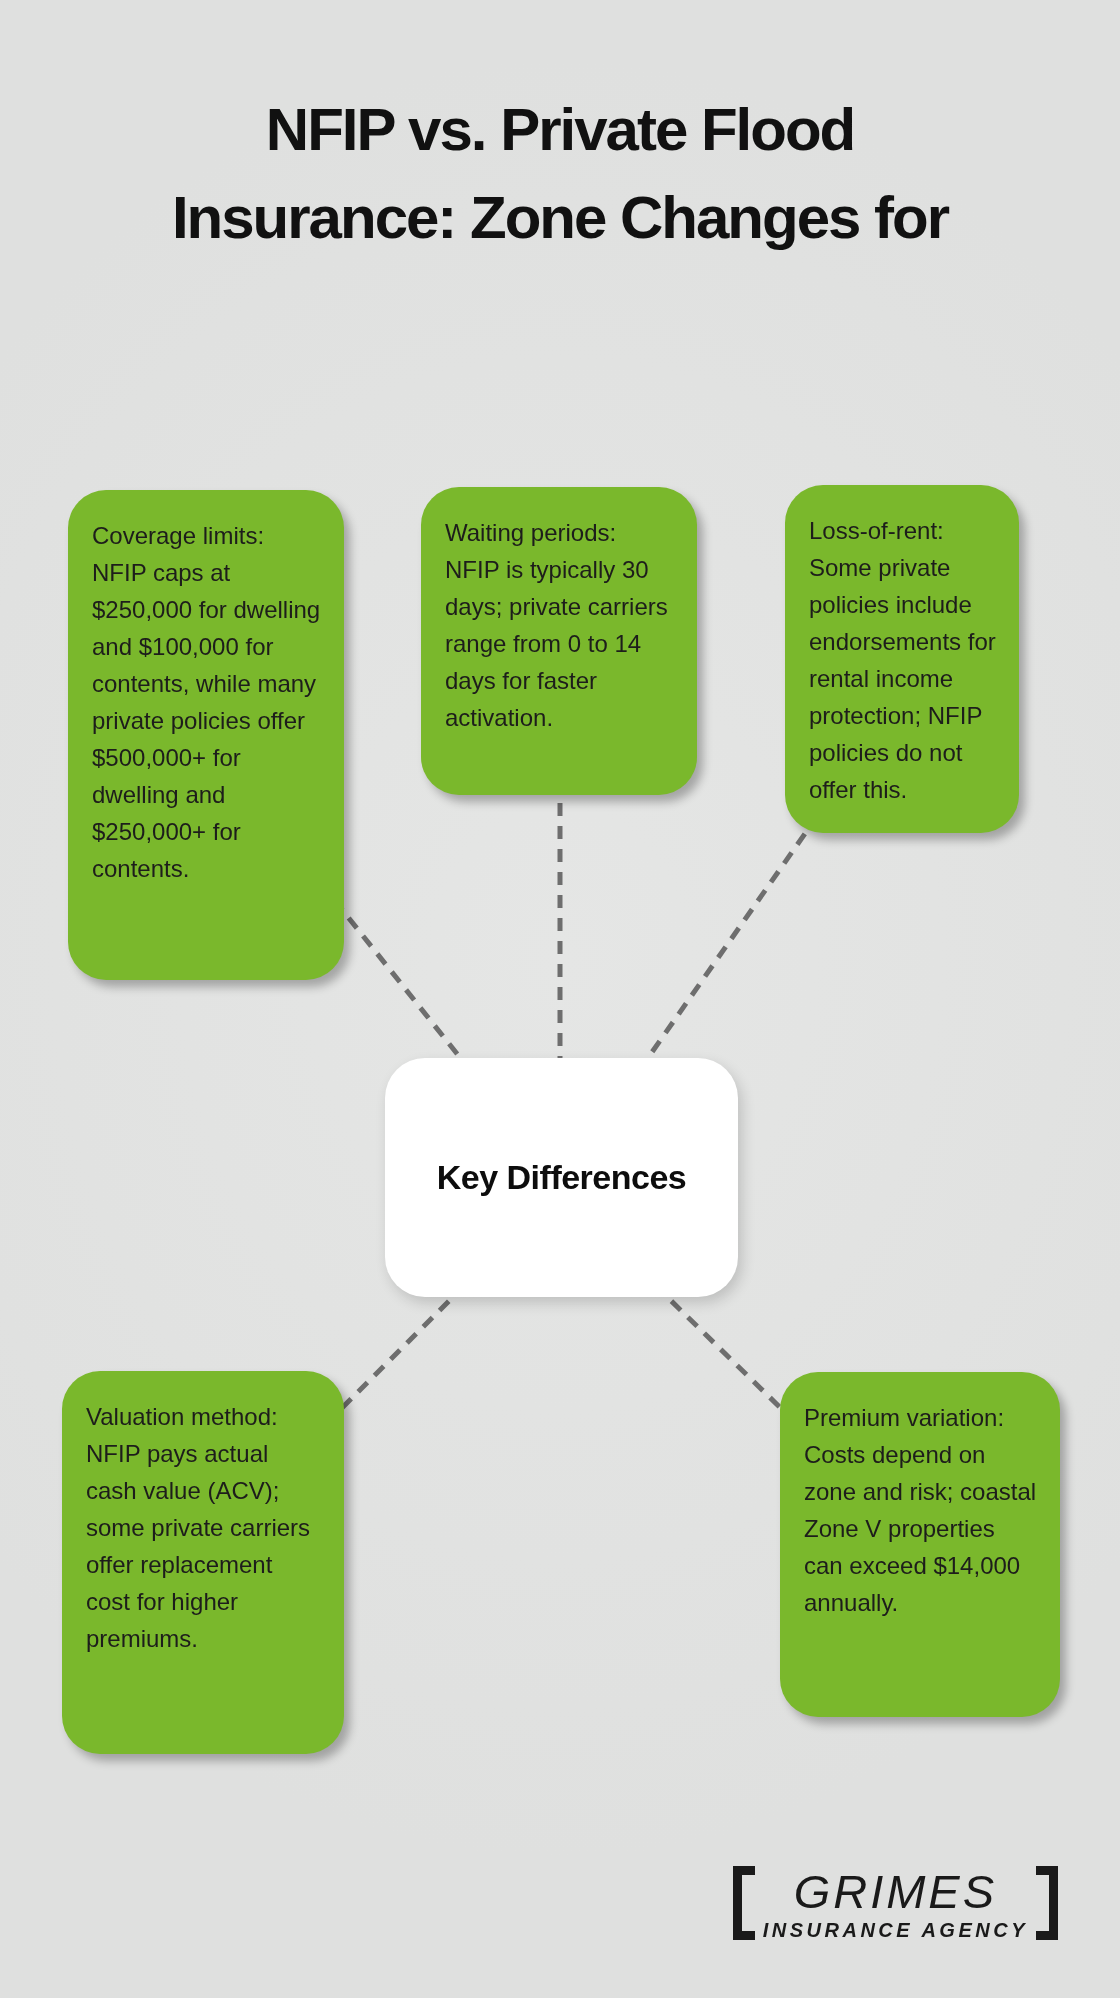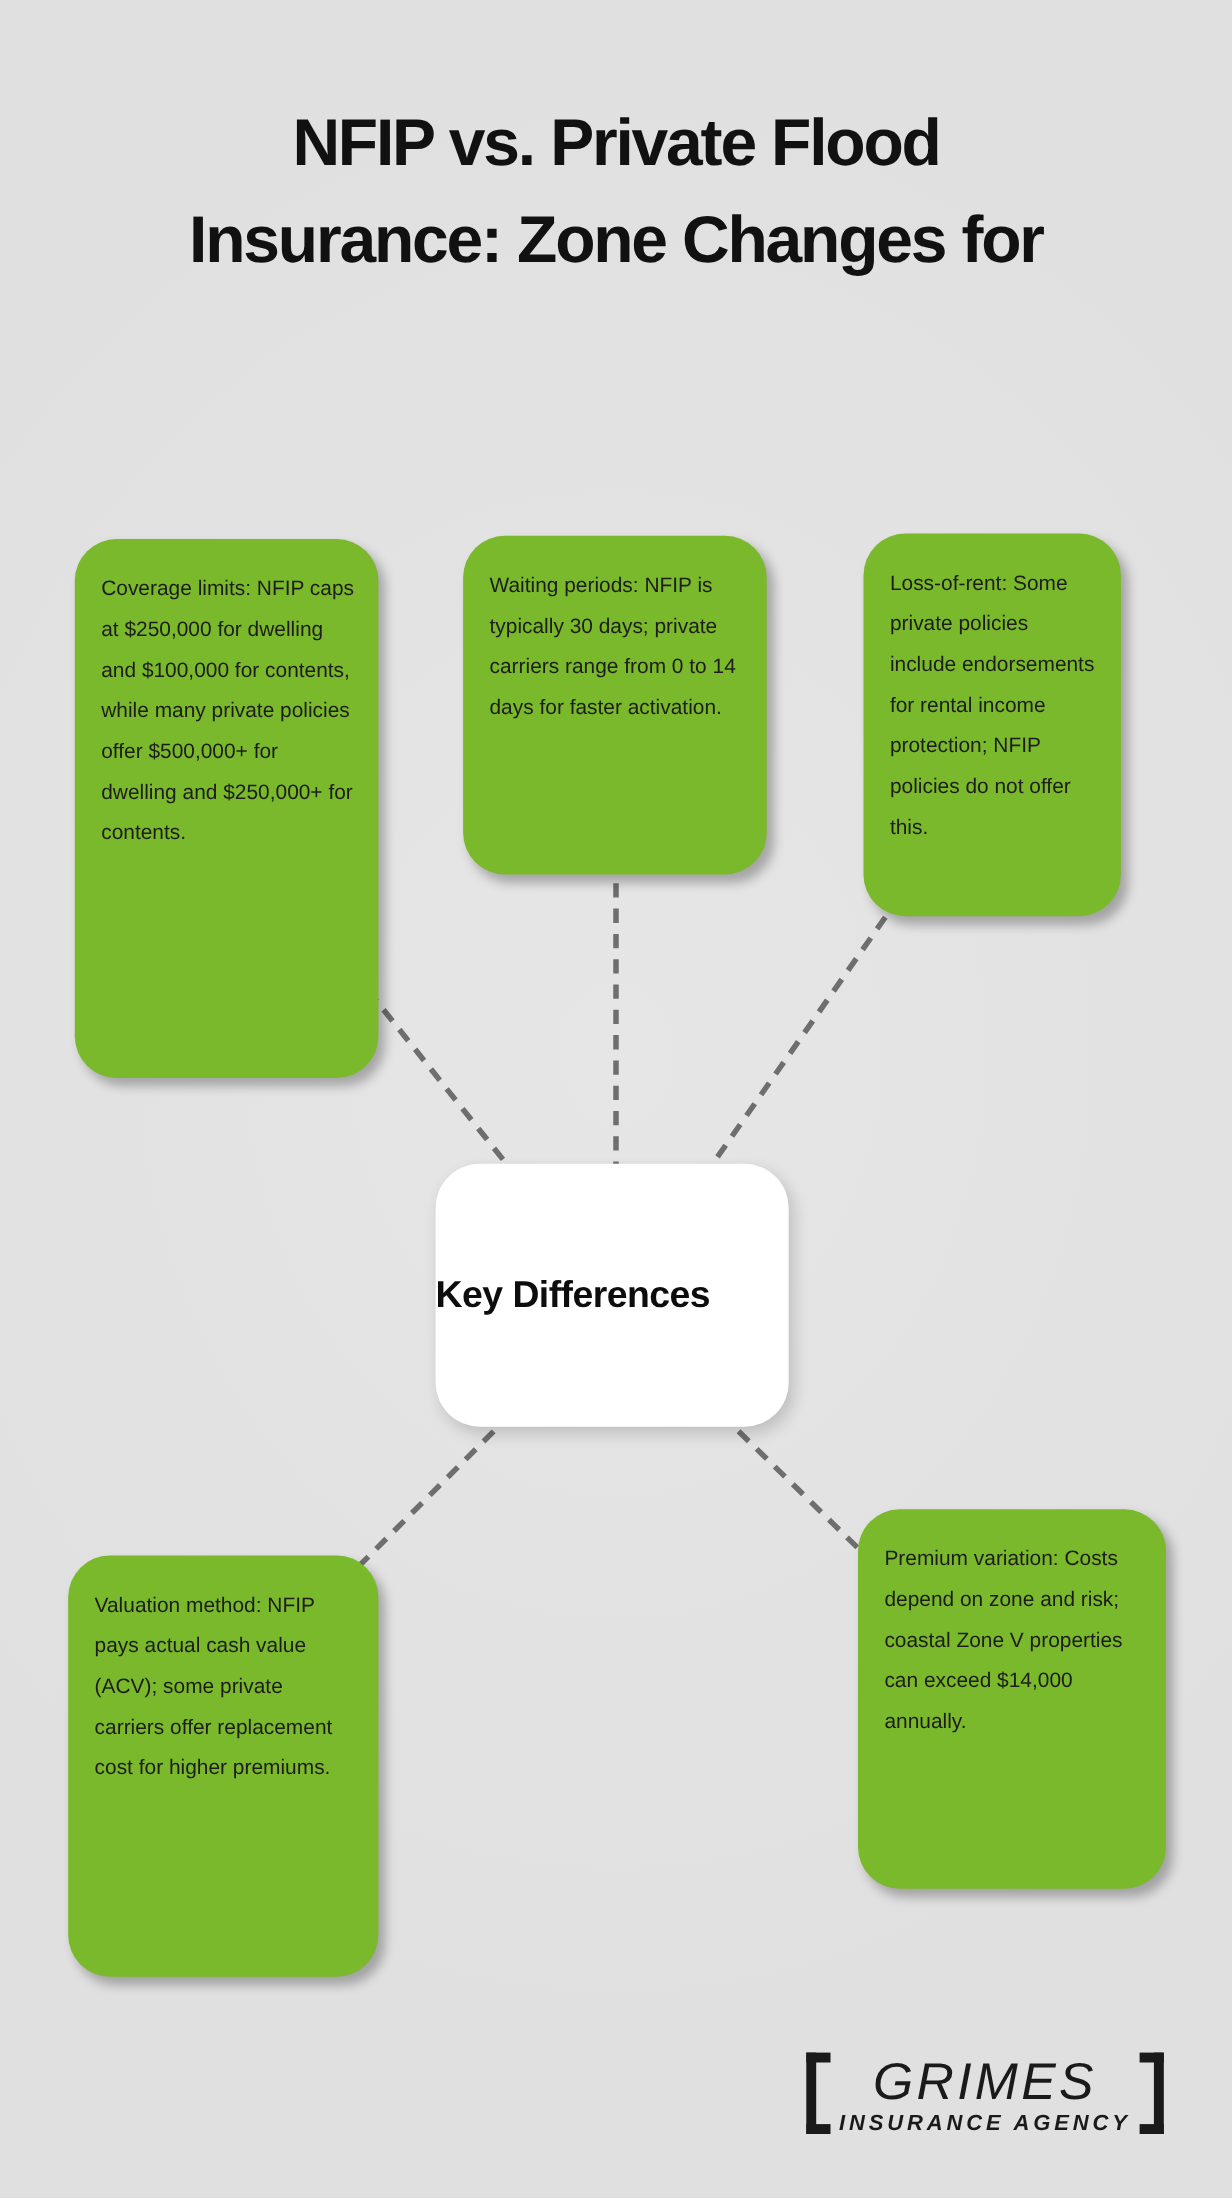--- a/index.html
+++ b/index.html
@@ -49,44 +49,44 @@
   
   .info-box {
     position: absolute;
     z-index: 2;
     box-sizing: border-box;
     background: var(--green, #7ab82c);
     border-radius: 38px;
     padding: 27px 22px 24px 24px;
     box-shadow: 6px 7px 10px rgba(0, 0, 0, 0.28);
     color: var(--box-text, #1d1d1b);
-    font-size: 19px;
+    font-size: 24px;
     line-height: 37px;
     overflow: hidden;
   }
   .box-1 { left: 68px;  top: 490px;  width: 276px; height: 490px; }
   .box-2 { left: 421px; top: 487px;  width: 276px; height: 308px; }
   .box-3 { left: 785px; top: 485px;  width: 234px; height: 348px; }
-  .box-4 { left: 62px;  top: 1371px; width: 282px; height: 383px; margin-top: 43px; }
+  .box-4 { left: 62px;  top: 1371px; width: 282px; height: 383px; }
   .box-5 { left: 780px; top: 1372px; width: 280px; height: 345px; }
 
   
   .center-node {
     position: absolute;
     z-index: 3;
     left: 385px;
     top: 1058px;
-    width: 321px;
+    width: 353px;
     height: 239px;
     background: var(--center-bg, #ffffff);
     border-radius: 40px;
     box-shadow: 4px 6px 14px rgba(0, 0, 0, 0.16);
     display: flex;
     align-items: center;
-    margin-left: 11px;
+    justify-content: center;
   }
   .center-node .label {
     font-size: 34px;
     font-weight: bold;
     letter-spacing: -0.5px;
     color: #0d0d0d;
     white-space: nowrap;
   }
 
   

